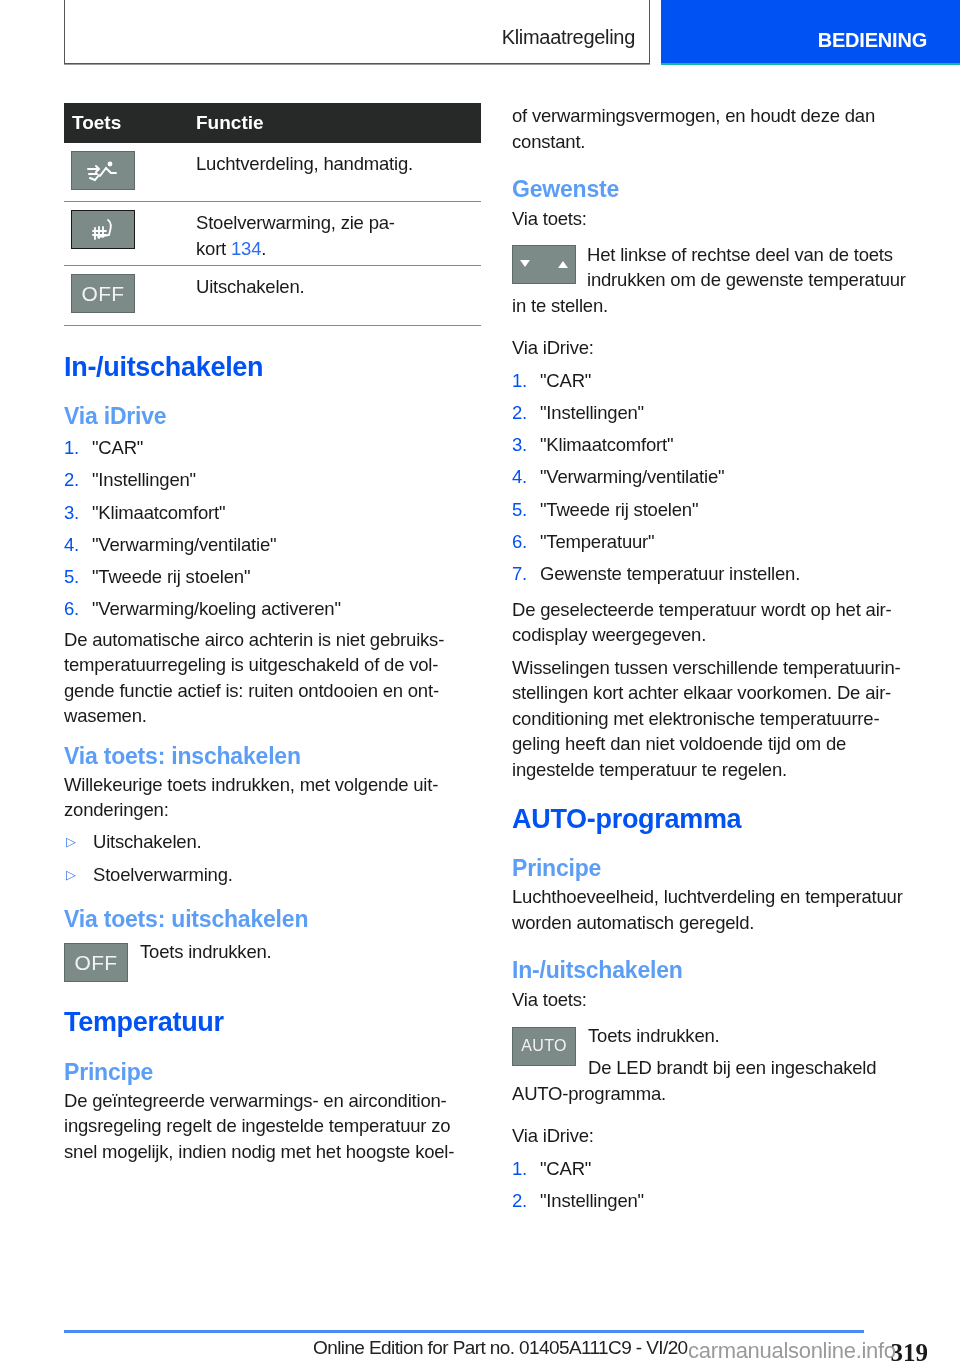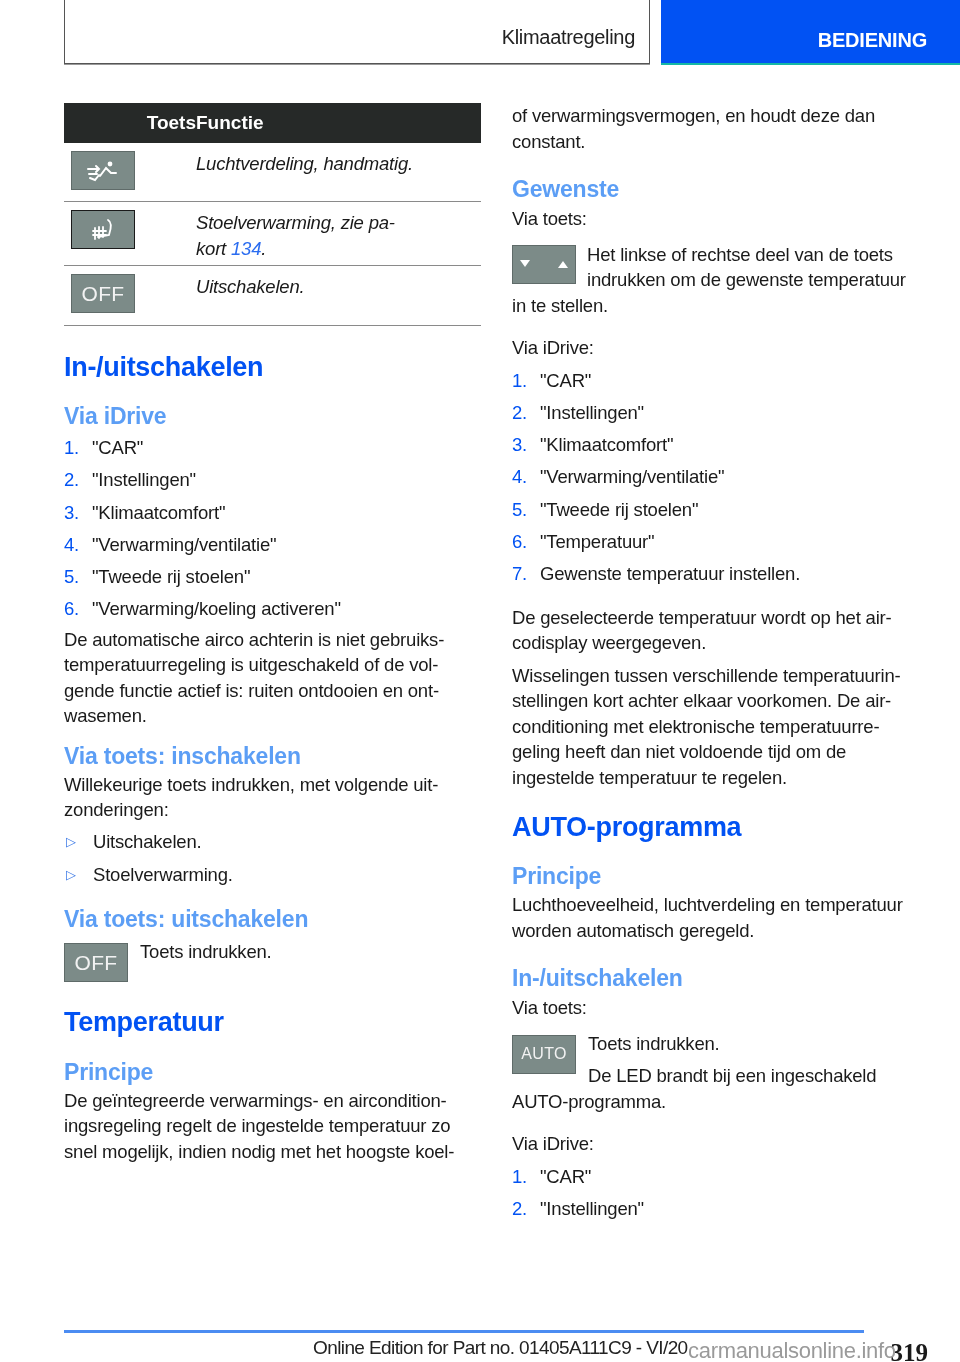--- a/index.html
+++ b/index.html
@@ -27,25 +27,25 @@
 
   
   .col-left { position: absolute; left: 64px; top: 103px; width: 417px; }
   .col-right { position: absolute; left: 512px; top: 103px; width: 420px; }
 
   .body-text { font-size: 18.5px; line-height: 25.5px; color: #1a1a1a; letter-spacing: -0.2px; }
 
   
   .tbl { width: 417px; border-collapse: collapse; }
   .tbl-head { display: flex; height: 40px; background: #262928; color: #fff; align-items: center; font-weight: bold; font-size: 19px; }
-  .tbl-head .c1 { width: 132px; padding-left: 8px; text-align: right; }
+  .tbl-head .c1 { width: 132px; padding-left: 8px; }
   .tbl-head .c2 { flex: 1; }
   .tbl-row { display: flex; border-bottom: 1.5px solid #8a8a8a; }
   .tbl-row .c1 { width: 132px; padding: 8px 0 0 7px; }
-  .tbl-row .c2 { flex: 1; padding-top: 8px; font-style: italic; }
+  .tbl-row .c2 { flex: 1; padding-top: 8px; }
 
   .key {
     display: flex; align-items: center; justify-content: center;
     width: 64px; height: 39px; background: #7c8b88;
     border: 1px solid #5f6b69; color: #fff;
   }
   .key.dark { border: 1.5px solid #1a1a1a; }
   .key .lbl { font-size: 21px; color: #f2f2f2; letter-spacing: 0.3px; }
 
   .h1 { color: #0152f3; font-weight: bold; font-size: 27px; letter-spacing: -0.3px; }
@@ -248,21 +248,21 @@
     <li>
         <span class="num">6.</span>
         <span>"Temperatuur"</span>
       </li>
     <li>
         <span class="num">7.</span>
         <span>Gewenste temperatuur instellen.</span>
       </li>
   </ul>
 
-  <div class="body-text" style="margin-top:14px;">
+  <div class="body-text" style="margin-top:6px;">
     <div>De geselecteerde temperatuur wordt op het air-</div>
     <div>codisplay weergegeven.</div>
   </div>
   <div class="body-text" style="margin-top:7px;">
     <div>Wisselingen tussen verschillende temperatuurin-</div>
     <div>stellingen kort achter elkaar voorkomen. De air-</div>
     <div>conditioning met elektronische temperatuurre-</div>
     <div>geling heeft dan niet voldoende tijd om de</div>
     <div>ingestelde temperatuur te regelen.</div>
   </div>

